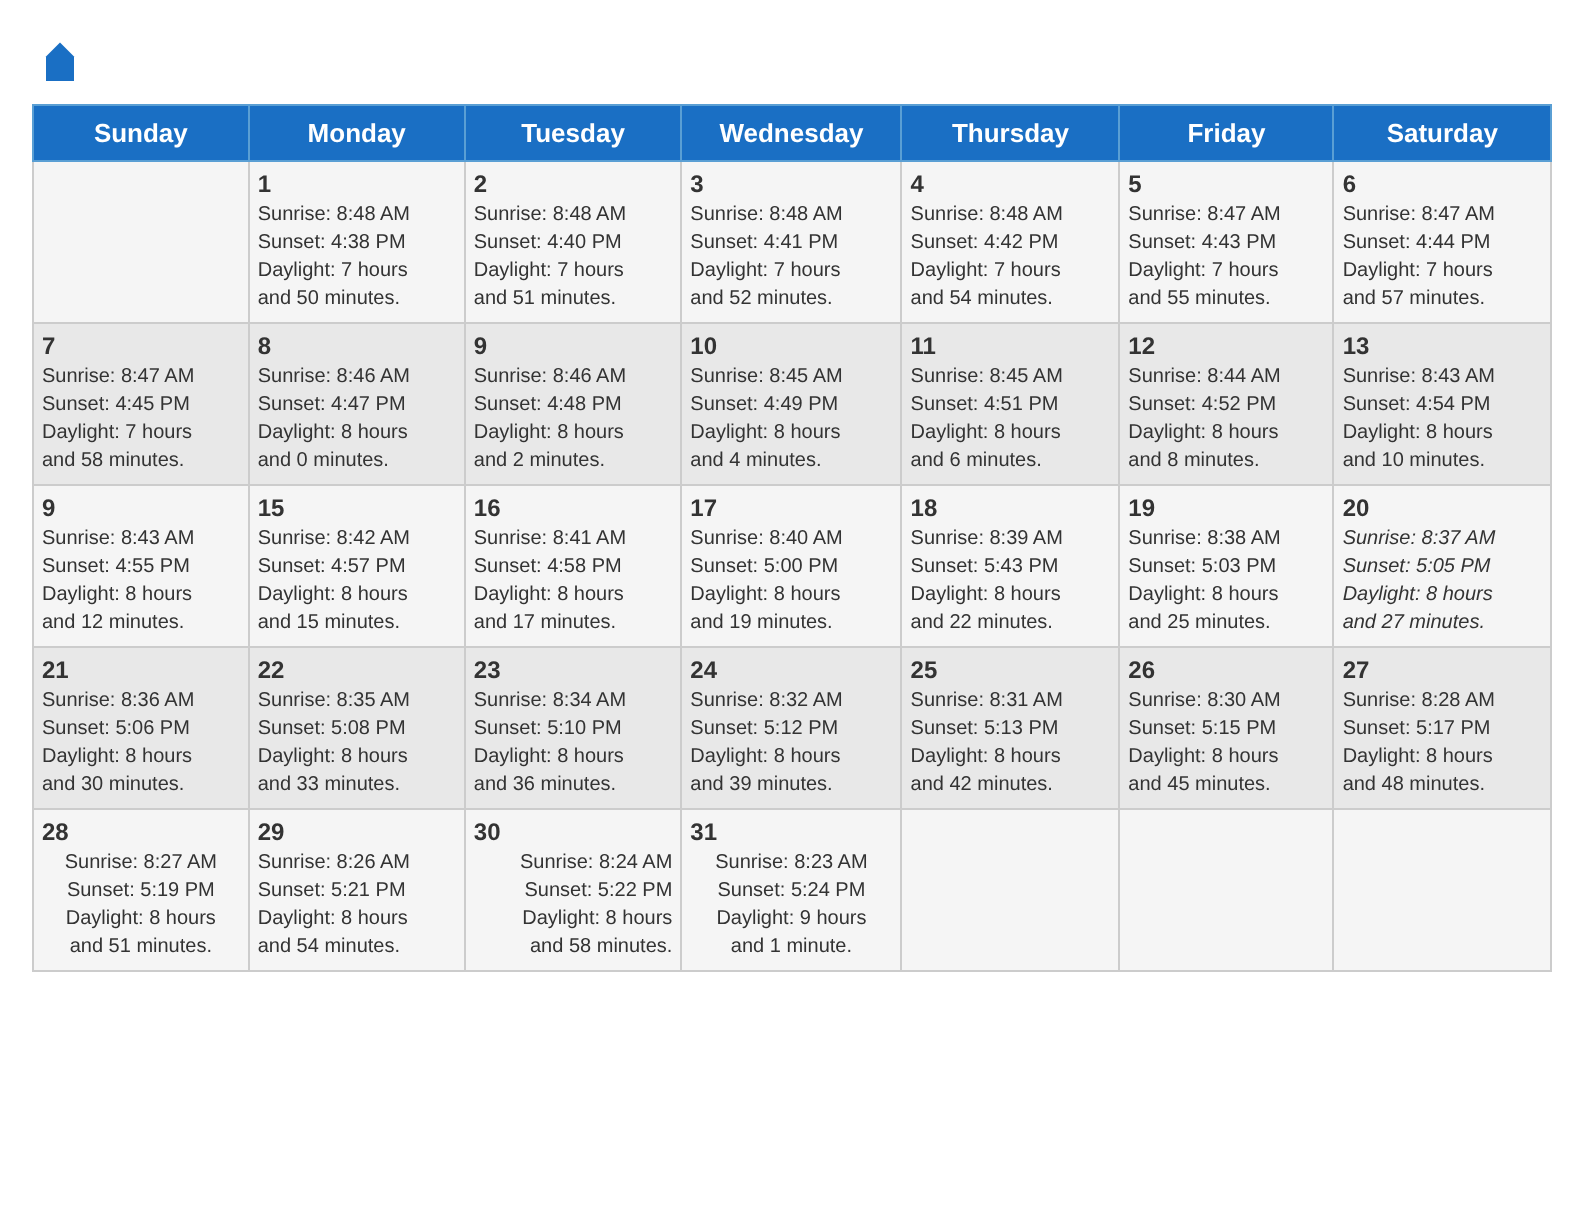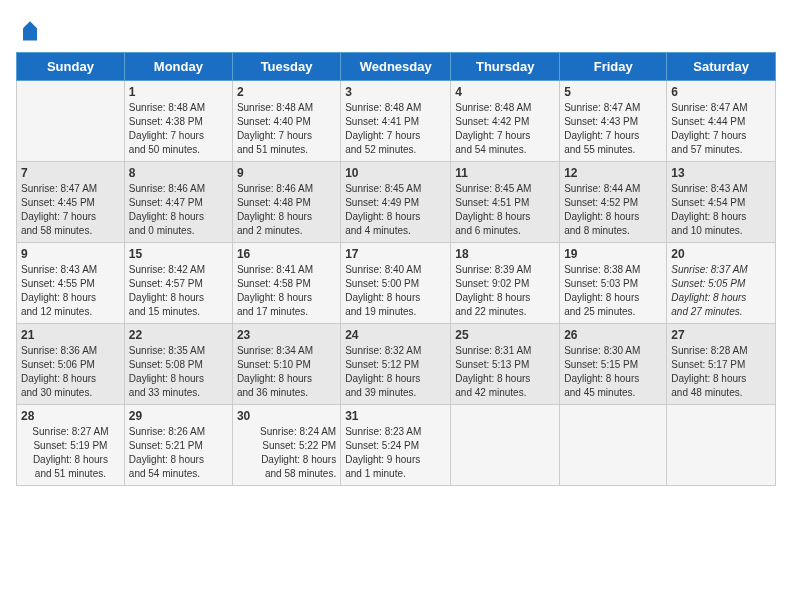--- a/index.html
+++ b/index.html
@@ -249,21 +249,21 @@
         <td>
           <div class="day-number">17</div>
           <div class="day-info" style="white-space: pre-line;">Sunrise: 8:40 AM
 Sunset: 5:00 PM
 Daylight: 8 hours
 and 19 minutes.</div>
         </td>
         <td>
           <div class="day-number">18</div>
           <div class="day-info" style="white-space: pre-line;">Sunrise: 8:39 AM
-Sunset: 9:02 PM
+Sunset: 5:43 PM
 Daylight: 8 hours
 and 22 minutes.</div>
         </td>
         <td>
           <div class="day-number">19</div>
           <div class="day-info" style="white-space: pre-line;">Sunrise: 8:38 AM
 Sunset: 5:03 PM
 Daylight: 8 hours
 and 25 minutes.</div>
         </td>
@@ -343,21 +343,21 @@
         </td>
         <td>
           <div class="day-number">30</div>
           <div class="day-info" style="white-space: pre-line; text-align: right;">Sunrise: 8:24 AM
 Sunset: 5:22 PM
 Daylight: 8 hours
 and 58 minutes.</div>
         </td>
         <td>
           <div class="day-number">31</div>
-          <div class="day-info" style="white-space: pre-line;">Sunrise: 8:23 AM
+          <div class="day-info" style="white-space: pre-line; text-align: center;">Sunrise: 8:23 AM
 Sunset: 5:24 PM
 Daylight: 9 hours
 and 1 minute.</div>
         </td>
         <td></td>
         <td></td>
         <td></td>
       </tr>
     </tbody>
 </table>

